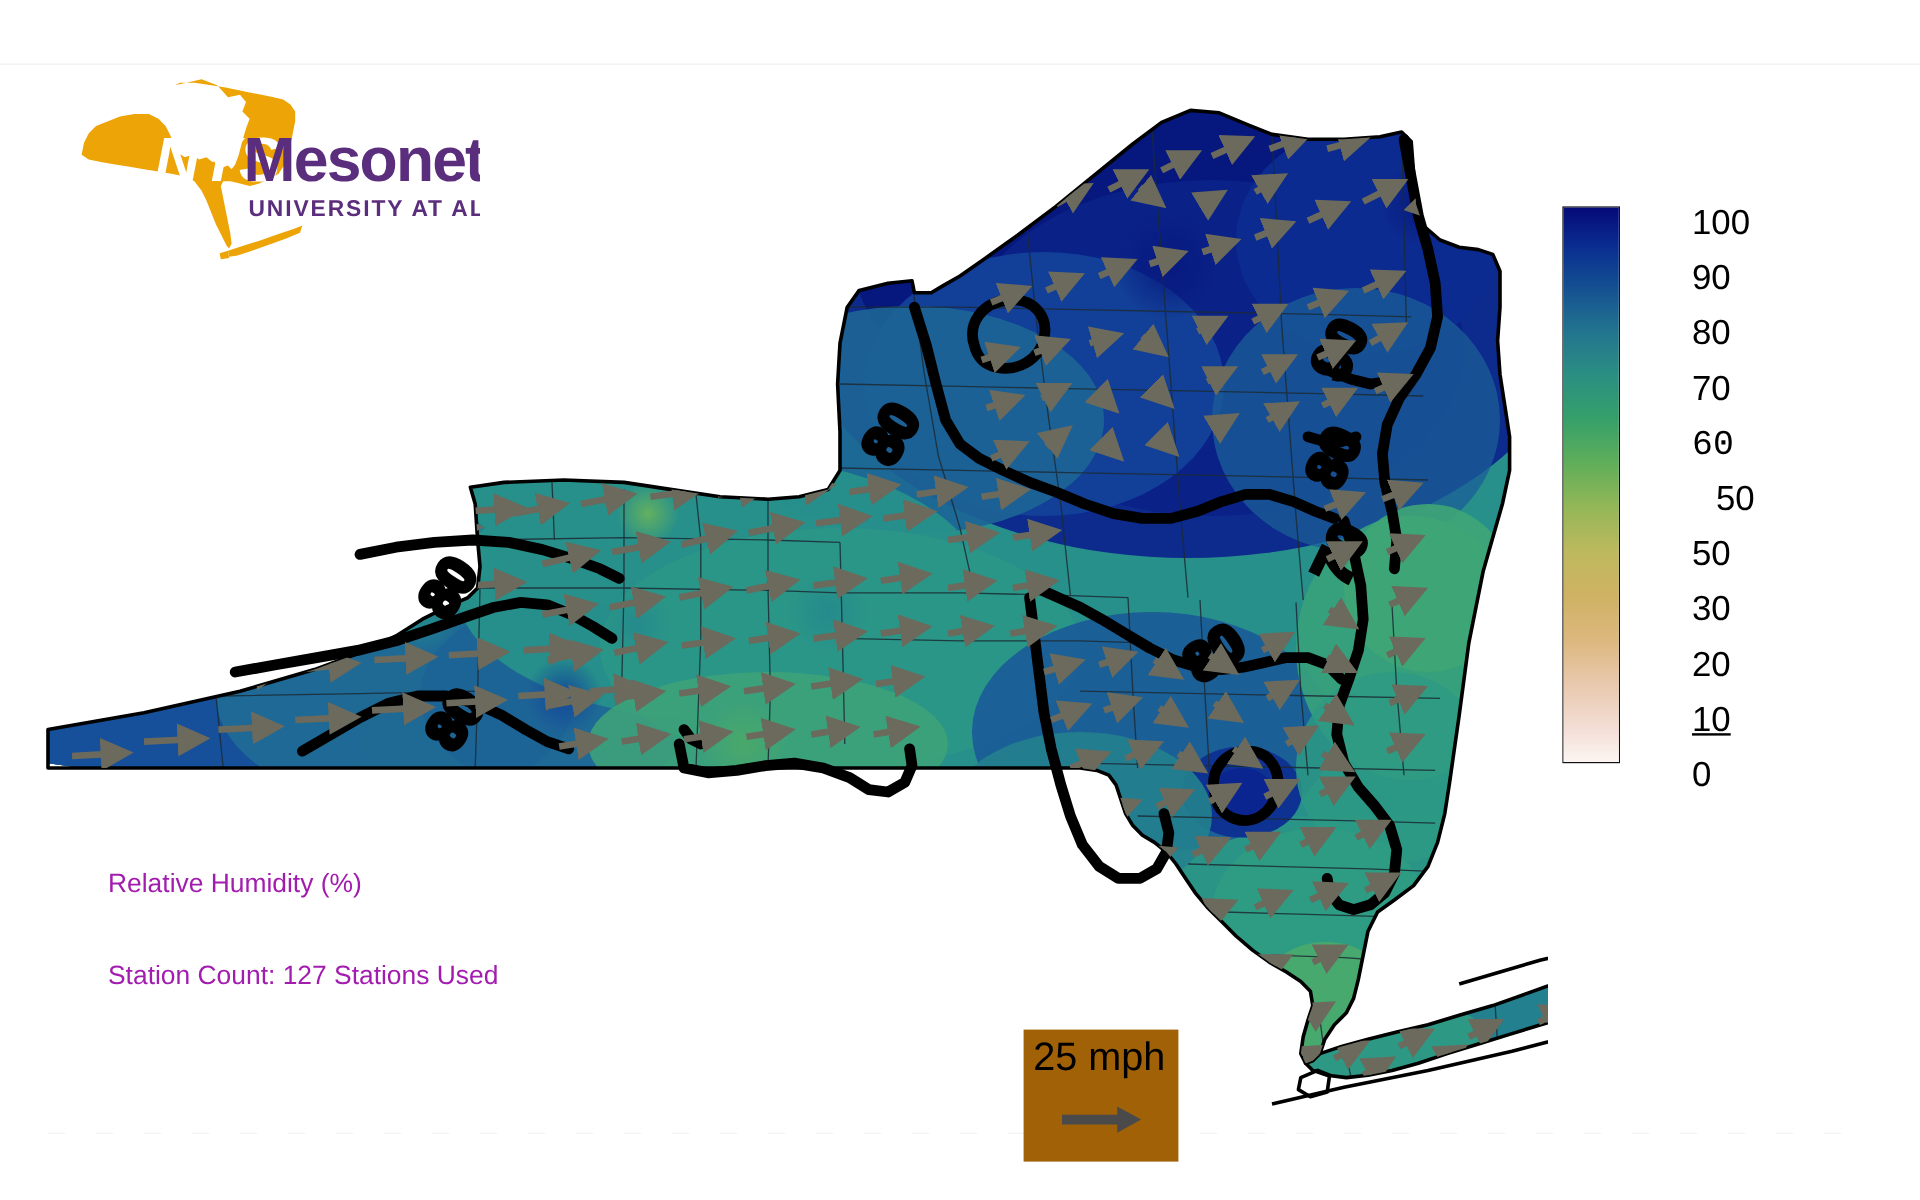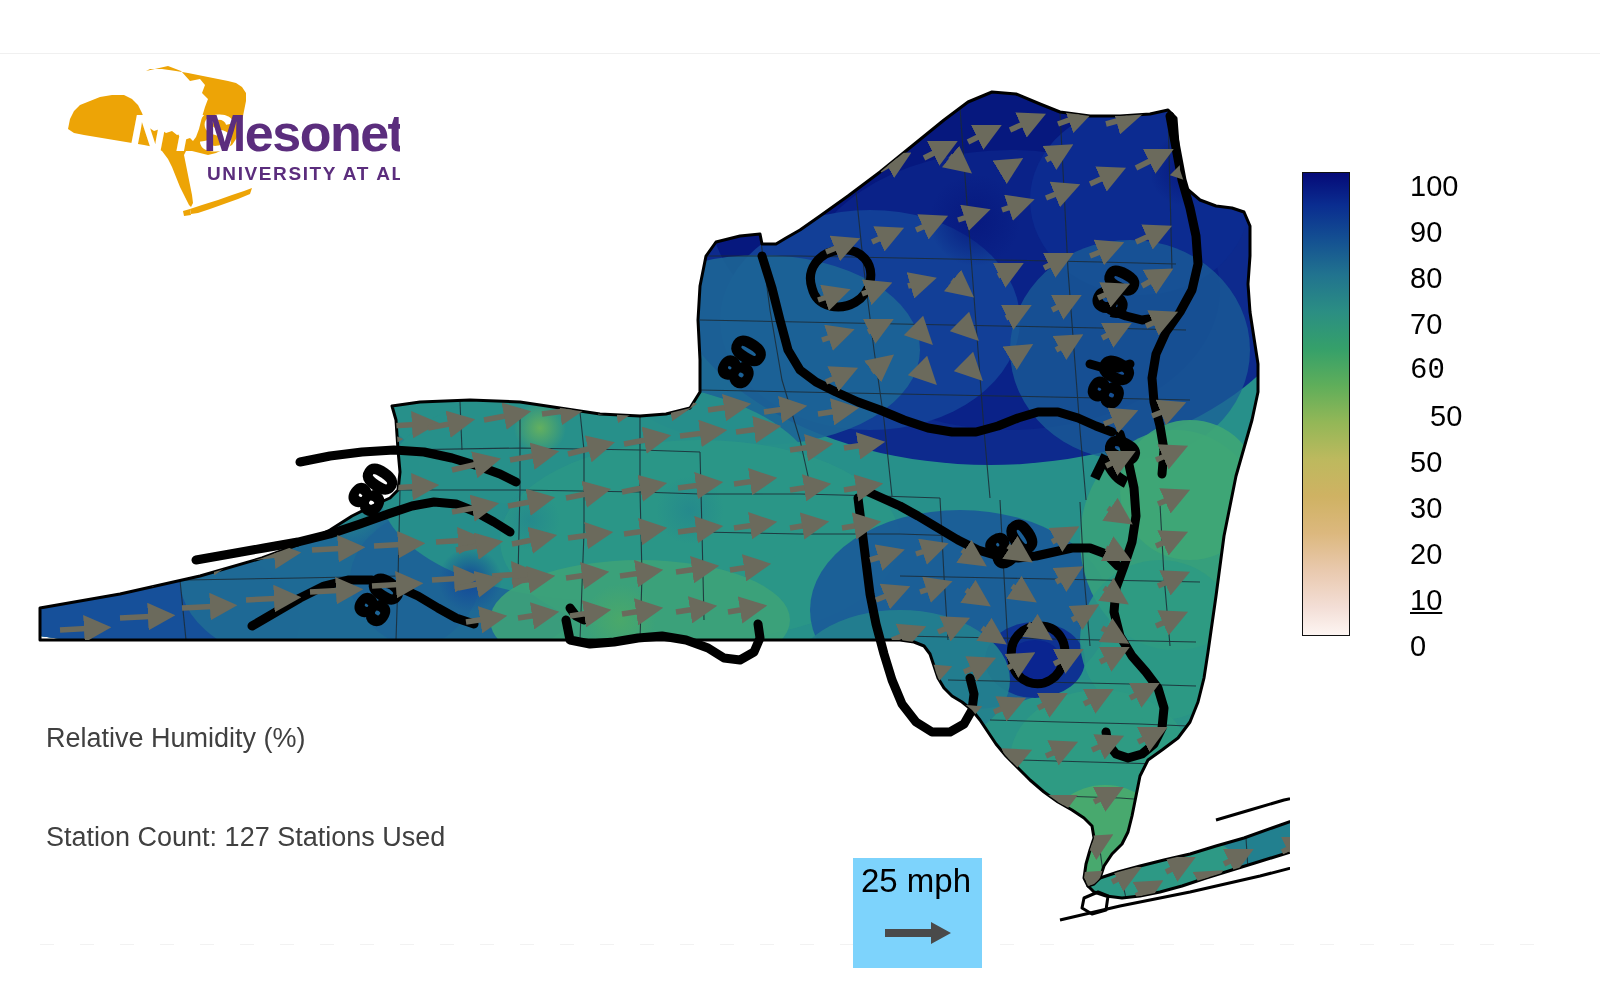--- a/index.html
+++ b/index.html
@@ -42,28 +42,28 @@
       #2b8e83 70%,
       #21738f 78%,
       #134e92 86%,
       #0a2d90 93%,
       #050a78 100%);}
   .cbar-labels{position:absolute;left:1410px;top:160px;width:80px;height:490px;}
   .cbar-label{position:absolute;left:0;font-size:29px;color:#000;line-height:1;
               white-space:nowrap;}
 
   
-  .caption{position:absolute;color:#404040;font-size:27px;white-space:nowrap;}
+  .caption{position:absolute;color:#a21caf;font-size:22px;white-space:nowrap;margin-left:44px;}
   #cap-var{left:46px;top:723px;}
   #cap-created{left:46px;top:784px;}
-  #cap-count{left:46px;top:822px;}
+  #cap-count{left:46px;top:800px;}
 
   
   .windkey{position:absolute;left:853px;top:858px;width:129px;height:110px;
-           background:#7dd3fc;}
+           background:#a16207;}
   .windkey-label{position:absolute;left:8px;top:4px;font-size:33px;color:#000;
                  white-space:nowrap;}
   .windkey-arrow{position:absolute;left:32px;top:62px;}
 
   
   #data-valid{position:absolute;left:1148px;top:947px;font-size:21px;color:#000;
               white-space:nowrap;}
 </style>
 </head>
 <body>

